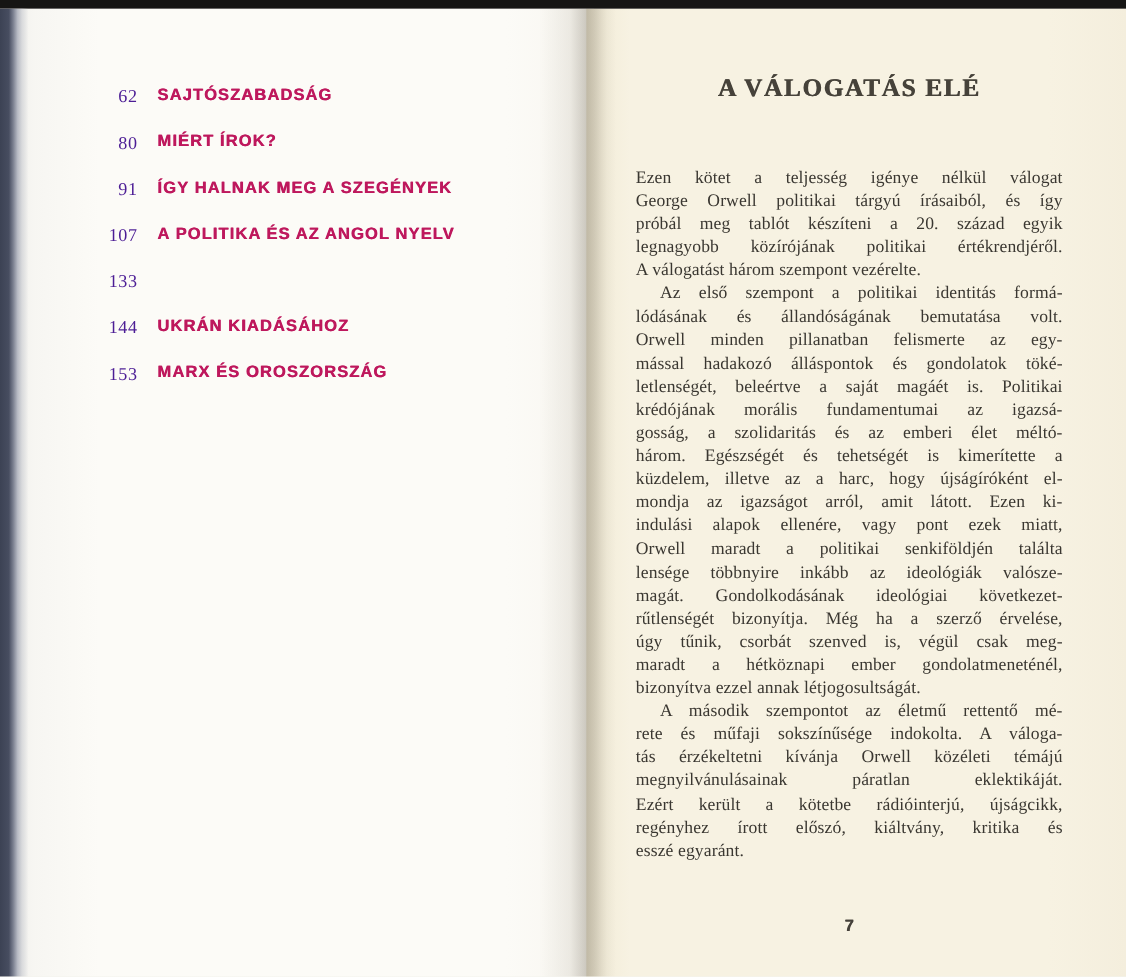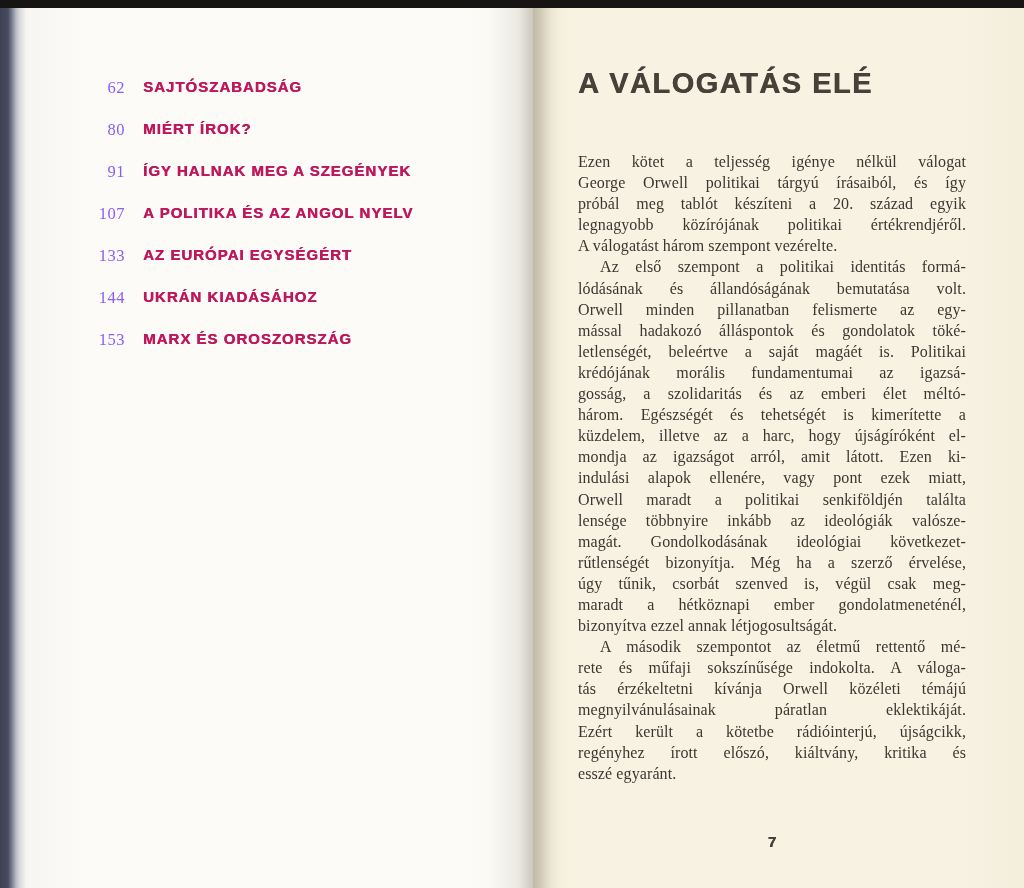--- a/index.html
+++ b/index.html
@@ -78,21 +78,21 @@
     align-items: flex-start;
     margin-bottom: 20px;
     line-height: 21px;
   }
   .toc-num {
     width: 55px;
     flex: 0 0 55px;
     text-align: right;
     font-family: "Liberation Serif", serif;
     font-size: 16.5px;
-    color: #8b5cf6;
+    color: #4c1d95;
     letter-spacing: 0.5px;
     padding-top: 1px;
   }
   .toc-title {
     margin-left: 18px;
     font-family: "Liberation Sans", sans-serif;
     font-weight: bold;
     font-size: 15px;
     letter-spacing: 1px;
     color: #be185d;
@@ -100,24 +100,24 @@
   }
   .toc-line { white-space: nowrap; }
   .toc-title .it { font-style: italic; }
 
   
   .chapter-title {
     position: absolute;
     left: 578px; top: 67px;
     width: 388px;
     margin: 0;
-    text-align: left;
-    font-family: Liberation Sans, sans-serif;
+    text-align: center;
+    font-family: Liberation Serif, serif;
     font-weight: bold;
-    font-size: 29px;
+    font-size: 23px;
     letter-spacing: 1.5px;
     color: #46423a;
     text-shadow: 0.6px 0 0 currentColor;
     white-space: nowrap;
   }
   .body-text {
     position: absolute;
     left: 578px; top: 151px;
     width: 388px;
     font-family: "Liberation Serif", serif;
@@ -181,23 +181,20 @@
 
   <div class="toc-entry">
     <div class="toc-num">107</div>
     <div class="toc-title">
           <div class="toc-line"><span>A POLITIKA ÉS AZ ANGOL NYELV</span></div>
         </div>
   </div>
 
   <div class="toc-entry">
     <div class="toc-num">133</div>
-    <div class="toc-title">
-          <div class="toc-line"><span>AZ EURÓPAI EGYSÉGÉRT</span></div>
-        </div>
   </div>
 
   <div class="toc-entry">
     <div class="toc-num">144</div>
     <div class="toc-title">
           <div class="toc-line"><span>UKRÁN KIADÁSÁHOZ</span></div>
         </div>
   </div>
 
   <div class="toc-entry">

